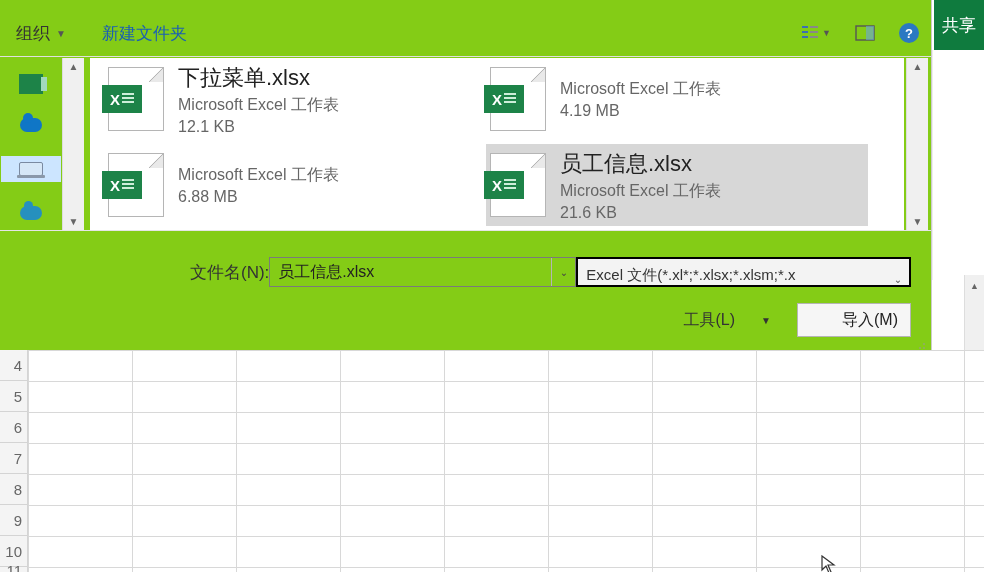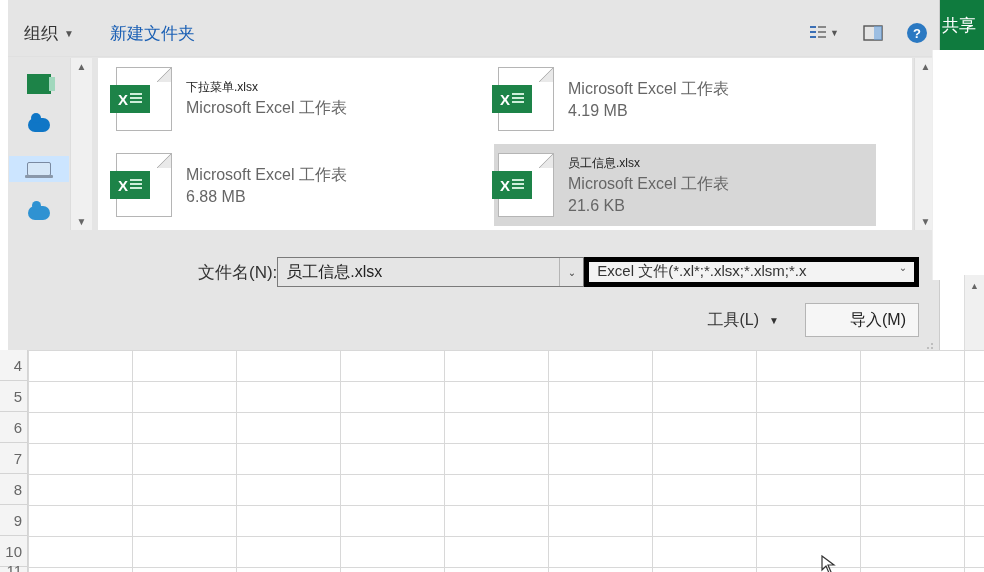--- a/index.html
+++ b/index.html
@@ -1,20 +1,20 @@
 <!DOCTYPE html>
 <html><head>
 <meta charset="utf-8">
 <style>
   * { box-sizing: border-box; margin: 0; padding: 0; font-family: "Segoe UI", "Microsoft YaHei", Arial, sans-serif; }
   html, body { width: 984px; height: 572px; background: #fff; overflow: hidden; }
 
   .dialog {
-    position: absolute; top: 0; left: 8px; width: 932px; height: 358px;
-    background: #e5e5e5; border: 1px solid #ccc; border-top: none; border-left: none;
+    position: absolute; top: 0; left: 0; width: 932px; height: 358px;
+    background: #84cc16; border: 1px solid #ccc; border-top: none; border-left: none;
   }
 
   .toolbar {
     position: absolute; top: 18px; left: 16px; right: 12px; height: 30px;
     display: flex; align-items: center; gap: 36px; font-size: 17px; color: #333;
   }
   .toolbar .spacer { flex: 1; }
   .org-btn { display: flex; align-items: center; gap: 6px; cursor: default; }
   .org-btn .arrow { font-size: 10px; color: #555; }
   .new-folder { color: #1a5fb4; cursor: default; }
@@ -62,49 +62,49 @@
   .file-icon { width: 56px; height: 64px; position: relative; flex-shrink:0; }
   .file-icon .page { position:absolute; inset:0; background:#fff; border:1px solid #b5b5b5; }
   .file-icon .page::after { content:""; position:absolute; right:0; top:0; width:14px; height:14px; background:linear-gradient(135deg,#fff 46%,#b5b5b5 50%,#e9e9e9 54%); }
   .file-icon .badge {
     position:absolute; left:-6px; top:18px; width:40px; height:28px; background:#1d8348;
     display:flex; align-items:center; justify-content:center; color:#fff; font-weight:bold; font-size:15px;
   }
   .file-icon .badge .bars { display:inline-block; width:12px; height:12px; margin-left:2px;
     background: repeating-linear-gradient(#cdeed9 0 2px, transparent 2px 4px); }
   .file-meta { display:flex; flex-direction:column; gap:2px; font-size:16px; color:#666; }
-  .file-meta .fname { color:#222; font-size:12px; }
+  .file-meta .fname { color:#222; font-size:22px; }
 
   .right-scroll {
     position:absolute; top:58px; left:906px; width:22px; height:172px; background:#f0f0f0; border-left:1px solid #ddd;
     display:flex; flex-direction:column; justify-content:space-between; align-items:center; font-size:10px; color:#666; padding:3px 0;
   }
 
   .hr2 { position:absolute; top:230px; left:0; right:0; height:1px; background:#e5e5e5; }
 
   
   .filename-row {
     position:absolute; top:256px; left:190px; right:20px; height:32px; display:flex; align-items:center; 
   }
   .filename-row .lbl { font-size:17px; color:#333; }
   .filename-row .combo {
     flex:0 0 307px; height:30px; border:1px solid #7a7a7a; display:flex; align-items:center;
   }
   .combo .val { flex:1; padding:0 8px; font-size:16px; color:#222; }
   .combo .dd { width:24px; height:100%; border-left:1px solid #b5b5b5; display:flex; align-items:center; justify-content:center; font-size:10px; color:#444; }
   .filter-combo {
-    flex:1; height:30px; border:5px solid #000000; background:#f3f3f3; display:flex; align-items:flex-start;
+    flex:1; height:30px; border:2px solid #000000; background:#f3f3f3; display:flex; align-items:flex-end;
   }
   .filter-combo .ftxt { flex:1; padding:0 8px; font-size:15px; color:#333; white-space:nowrap; overflow:hidden; }
   .filter-combo .dd { width:22px; text-align:center; font-size:10px; color:#555; }
 
   .button-row {
     position:absolute; top:300px; left:0; right:20px; height:40px; display:flex; align-items:center; justify-content:flex-end; gap:18px;
   }
-  .tools { display:flex; align-items:center; gap:10px; font-size:16px; color:#333; margin-right:8px; }
+  .tools { display:flex; align-items:center; gap:26px; font-size:16px; color:#333; margin-right:8px; }
   .tools .arrow { font-size:10px; color:#333; }
   .btn {
     min-width:114px; height:34px; border:1px solid #b5b5b5; background:#f6f6f6; font-size:16px; color:#222;
     display:flex; align-items:center; justify-content:center;padding-left:32px;
   }
 
   .resize-grip { position:absolute; right:4px; bottom:2px; width:14px; height:14px; opacity:0.5; }
   .resize-grip svg { width:14px; height:14px; }
 
   
@@ -216,20 +216,21 @@
   <div class="file-area">
     <div class="file-grid">
       <div class="file-item">
         <div class="file-icon">
             <div class="page"></div>
             <div class="badge">X<span class="bars"></span></div>
           </div>
         <div class="file-meta">
           <span class="fname">下拉菜单.xlsx</span>
           <span>Microsoft Excel 工作表</span>
+          <span>12.1 KB</span>
         </div>
       </div>
       <div class="file-item">
         <div class="file-icon">
             <div class="page"></div>
             <div class="badge">X<span class="bars"></span></div>
           </div>
         <div class="file-meta">
           <span>Microsoft Excel 工作表</span>
           <span>4.19 MB</span>

